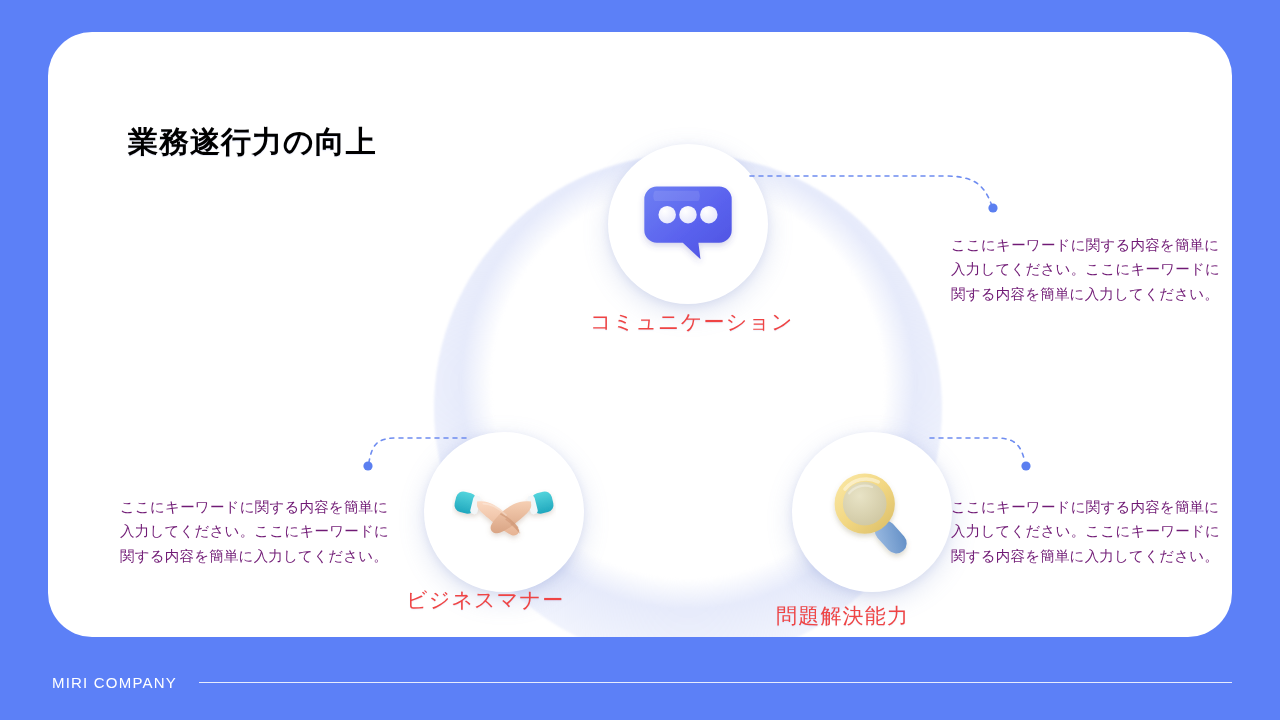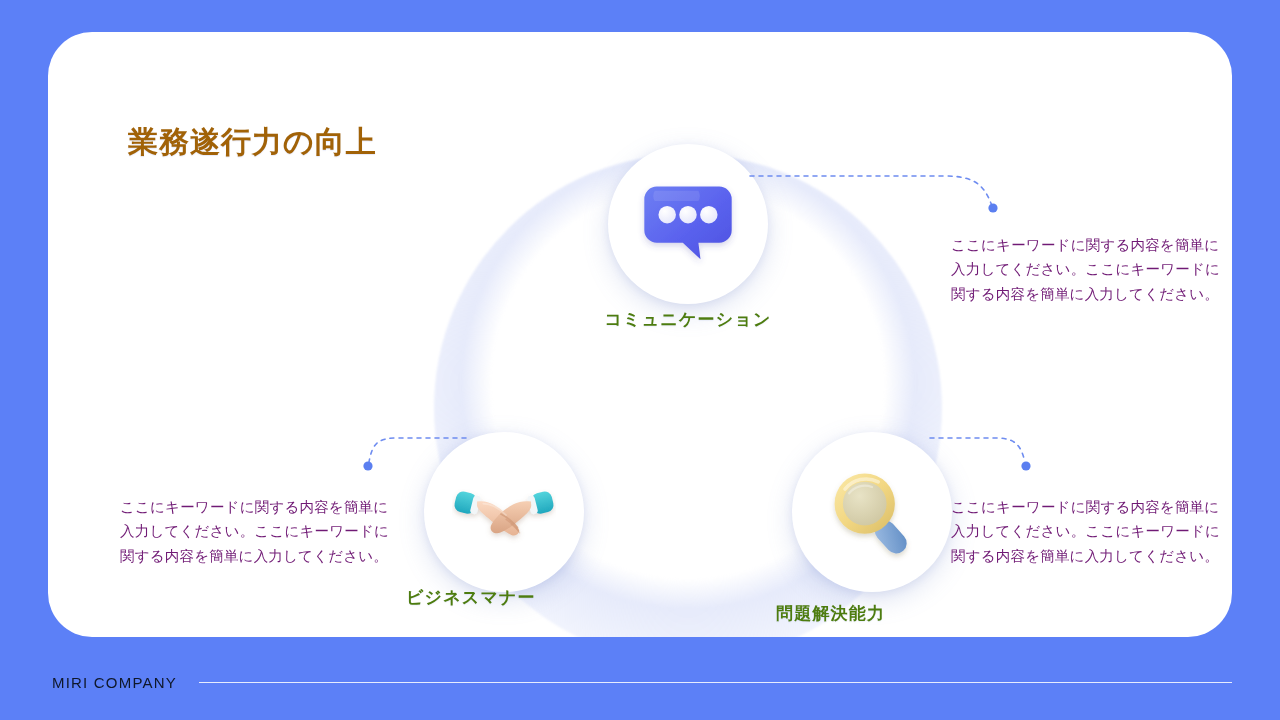--- a/index.html
+++ b/index.html
@@ -35,21 +35,21 @@
     overflow: hidden;
   }
 
   
   #title {
     position: absolute;
     left: 80px;
     top: 70px;
     font-size: 30px;
     font-weight: bold;
-    color: #a16207;
+    color: #000000;
     letter-spacing: 1px;
     white-space: nowrap;
     text-shadow: 0 1px 1px rgba(120,140,220,.18);
   }
 
   
   #stage {
     position: absolute;
     left: 360px;
     top: 100px;
@@ -138,23 +138,23 @@
   .node-right {
     left: 384px; top: 300px;
     width: 160px; height: 160px;
   }
 
   .node-icon { width: 104px; height: 104px; display:block; }
 
   
   .node-label {
     position: absolute;
-    font-size: 17px;
-    font-weight: bold;
-    color: #4d7c0f;
+    font-size: 21px;
+    font-weight: normal;
+    color: #ef4444;
     white-space: nowrap;
     letter-spacing: 1.2px;
     text-shadow: 0 1px 1px rgba(140,160,230,.16);
   }
   #label-top   { left: 182px; top: 176px; width: 196px; text-align: center; }
   #label-left  { left: -2px;  top: 454px; width: 196px; text-align: left; }
   #label-right { left: 368px; top: 470px; width: 196px; text-align: left; }
 
   
   .connector { position: absolute; overflow: visible; }
@@ -179,21 +179,21 @@
     position: absolute;
     left: 52px;
     top: 668px;
     width: 1180px;
     height: 28px;
     display: flex;
     align-items: center;
   }
   #footer-brand {
     font-size: 15px;
-    color: #0f172a;
+    color: #ffffff;
     letter-spacing: 1.2px;
     white-space: nowrap;
   }
   #footer-rule {
     flex: 1;
     height: 1px;
     margin-left: 22px;
     background: rgba(255,255,255,.85);
   }
 </style>

